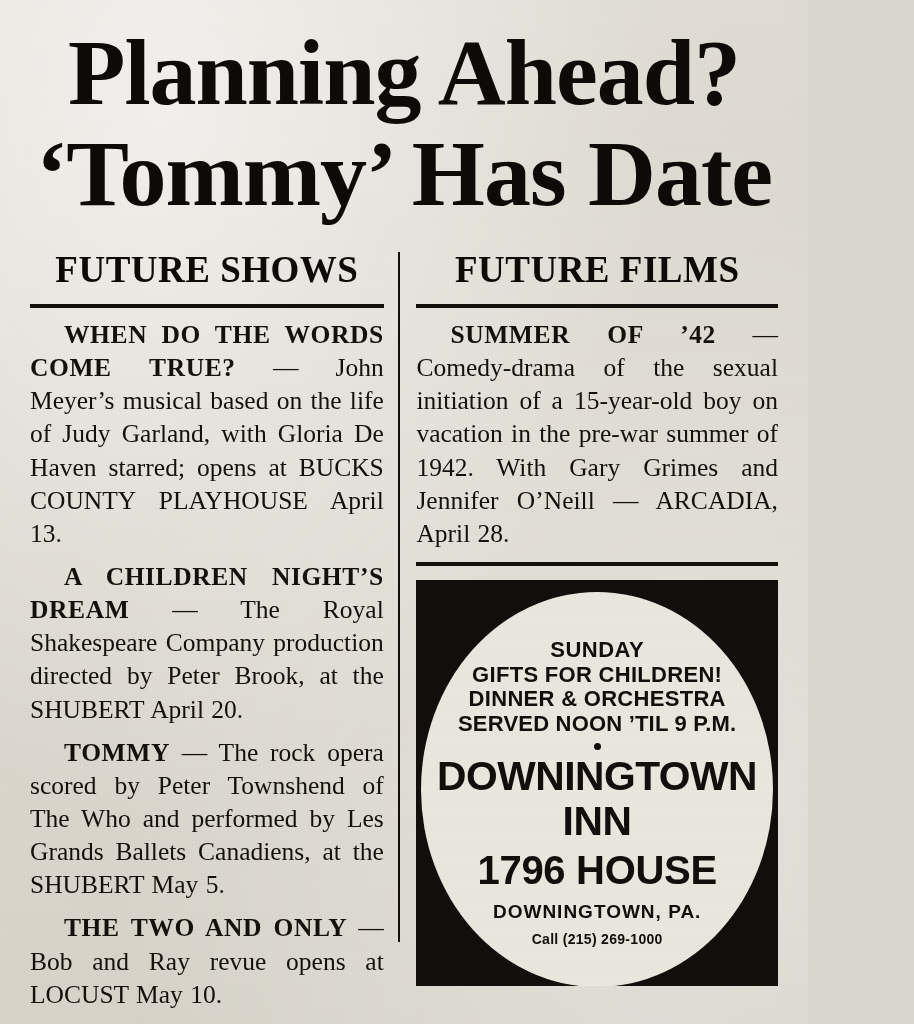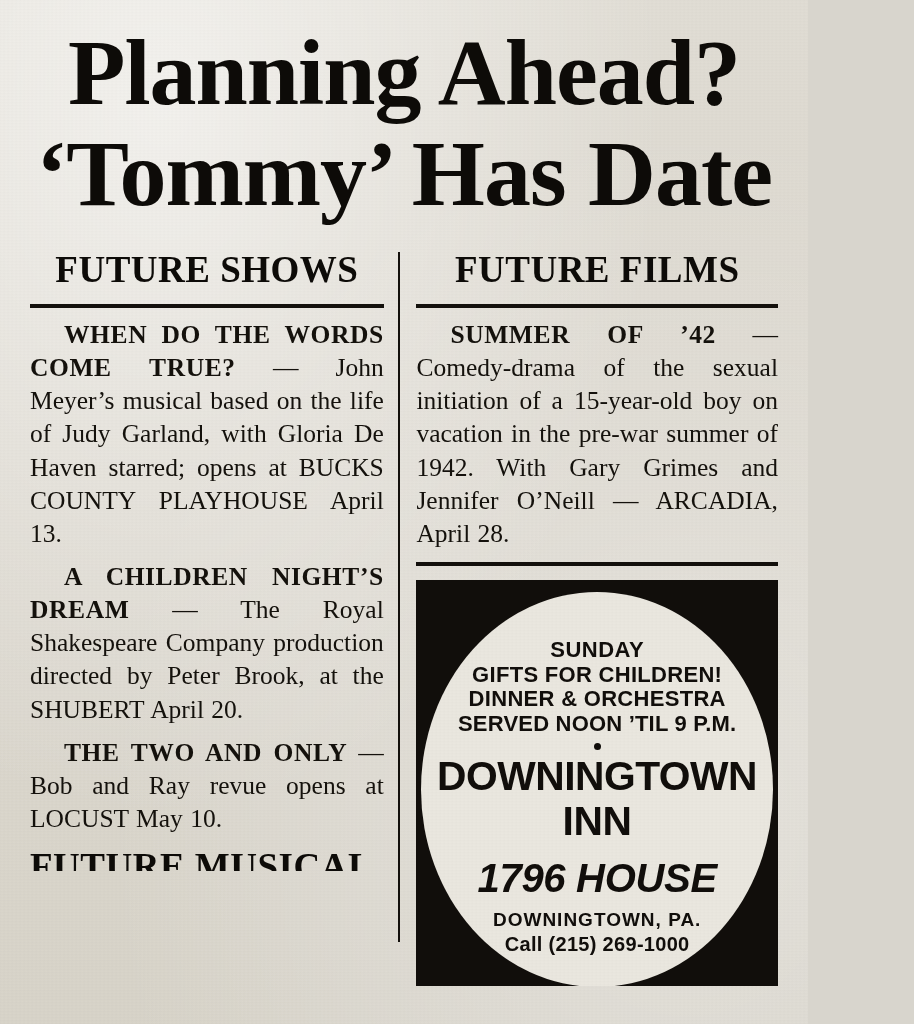--- a/index.html
+++ b/index.html
@@ -149,25 +149,24 @@
     margin: 3px 0 4px 0;
   }
   .ad-big-1 {
     font-size: 40px;
     letter-spacing: -0.5px;
     transform: scaleX(1.02);
   }
   .ad-big-2 {
     font-size: 40px;
     letter-spacing: -0.3px;
-    margin-top: 12px;
-    font-style: italic;
+    margin-top: 4px;
   }
   .ad-city { font-size: 19px; letter-spacing: 1px; margin-top: 8px; }
-  .ad-phone { font-size: 20px; letter-spacing: 0.3px; margin-top: 3px; text-align: right; }
+  .ad-phone { font-size: 14px; letter-spacing: 0.3px; margin-top: 10px; text-align: right; }
 
   .bottom-teaser {
     font-family: "Liberation Serif", serif;
     font-weight: bold;
     font-size: 37px;
     letter-spacing: 0.5px;
     color: #100e0b;
     margin-top: 6px;
     overflow: hidden;
     height: 26px;
@@ -189,20 +188,23 @@
       <div class="section-head">FUTURE SHOWS</div>
 
       <p class="item">
         <span class="lead">WHEN DO THE WORDS COME TRUE?</span><span> — John Meyer’s musical based on the life of Judy Garland, with Gloria De Haven starred; opens at BUCKS COUNTY PLAYHOUSE April 13.</span>
       </p>
 
       <p class="item">
         <span class="lead">A CHILDREN NIGHT’S DREAM</span><span> — The Royal Shakespeare Company production directed by Peter Brook, at the SHUBERT April 20.</span>
       </p>
 
+      <p class="item">
+        <span class="lead">TOMMY</span><span> — The rock opera scored by Peter Townshend of The Who and performed by Les Grands Ballets Canadiens, at the SHUBERT May 5.</span>
+      </p>
 
       <p class="item">
         <span class="lead">THE TWO AND ONLY</span><span> — Bob and Ray revue opens at LOCUST May 10.</span>
       </p>
 
       <div class="bottom-teaser">FUTURE MUSICAL</div>
     </div>
 
     <div class="rule-vert"></div>
 

